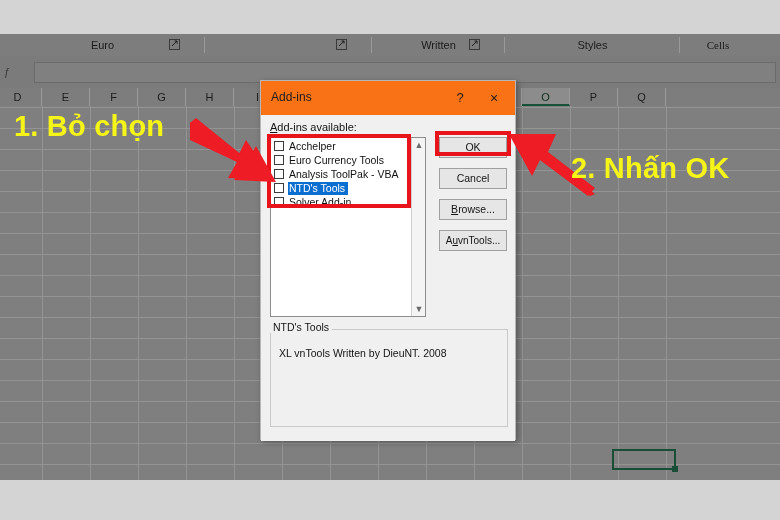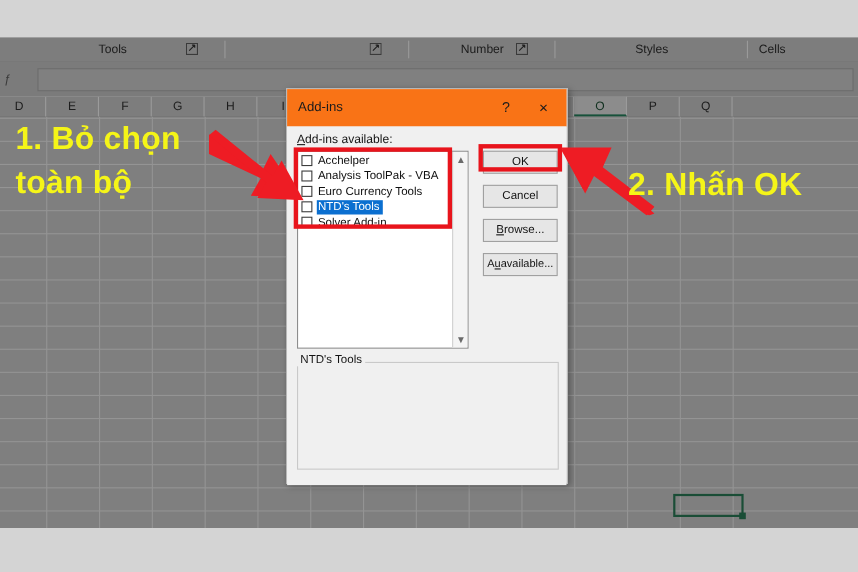--- a/index.html
+++ b/index.html
@@ -374,46 +374,46 @@
   }
 </style>
 </head>
 <body>
 
 <div id="excel-root">
 
   <div class="top-strip"></div>
 
   <div class="ribbon-groups">
-      <div class="ribbon-group" style="left: 0px; width: 205px;">Tools</div>
+      <div class="ribbon-group" style="left: 0px; width: 205px;">Euro</div>
       <div class="launcher" style="left: 169px;">
         <svg width="11" height="11" viewBox="0 0 11 11">
           <rect x="0.5" y="0.5" width="10" height="10" fill="none" stroke="#3a3a3a" stroke-width="1"></rect>
           <path d="M3 7 L8 2 M8 2 L5.5 2 M8 2 L8 4.5" stroke="#1f1f1f" stroke-width="1" fill="none"></path>
         </svg>
       </div>
       <div class="ribbon-sep" style="left: 204px;"></div>
       <div class="launcher" style="left: 336px;">
         <svg width="11" height="11" viewBox="0 0 11 11">
           <rect x="0.5" y="0.5" width="10" height="10" fill="none" stroke="#3a3a3a" stroke-width="1"></rect>
           <path d="M3 7 L8 2 M8 2 L5.5 2 M8 2 L8 4.5" stroke="#1f1f1f" stroke-width="1" fill="none"></path>
         </svg>
       </div>
       <div class="ribbon-sep" style="left: 371px;"></div>
-      <div class="ribbon-group" style="left: 372px; width: 133px;">Number</div>
+      <div class="ribbon-group" style="left: 372px; width: 133px;">Written</div>
       <div class="launcher" style="left: 469px;">
         <svg width="11" height="11" viewBox="0 0 11 11">
           <rect x="0.5" y="0.5" width="10" height="10" fill="none" stroke="#3a3a3a" stroke-width="1"></rect>
           <path d="M3 7 L8 2 M8 2 L5.5 2 M8 2 L8 4.5" stroke="#1f1f1f" stroke-width="1" fill="none"></path>
         </svg>
       </div>
       <div class="ribbon-sep" style="left: 504px;"></div>
       <div class="ribbon-group" style="left: 505px; width: 175px;">Styles</div>
       <div class="ribbon-sep" style="left: 679px;"></div>
-      <div class="ribbon-group" style="left: 652px; width: 100px;">Cells</div>
+      <div class="ribbon-group" style="left: 668px; width: 100px; font-family: Liberation Serif, serif;">Cells</div>
     </div>
 
   <div class="formula-band"></div>
   <div class="namebox-icon">ƒ</div>
   <div class="formula-input"></div>
 
   <div class="col-headers">
       <div class="col-head" style="left: -6px; width: 48px;">D</div>
       <div class="col-head" style="left: 42px; width: 48px;">E</div>
       <div class="col-head" style="left: 90px; width: 48px;">F</div>
@@ -484,62 +484,62 @@
     <div class="dlg-label"><u>A</u><span>dd-ins available:</span></div>
 
     <div class="listbox">
       <div class="list-items" id="list-items">
           <div class="list-row">
             <div class="chk"></div>
             <span class="row-label">Acchelper</span>
           </div>
           <div class="list-row">
             <div class="chk"></div>
-            <span class="row-label">Analysis ToolPak - VBA</span>
+            <span class="row-label">Euro Currency Tools</span>
           </div>
           <div class="list-row">
             <div class="chk"></div>
-            <span class="row-label">Euro Currency Tools</span>
+            <span class="row-label">Analysis ToolPak - VBA</span>
           </div>
           <div class="list-row selected">
             <div class="chk"></div>
             <span class="row-label">NTD's Tools</span>
           </div>
           <div class="list-row">
             <div class="chk"></div>
             <span class="row-label">Solver Add-in</span>
           </div>
         </div>
       <div class="lb-scroll">
         <div class="lb-arrow up">▲</div>
         <div class="lb-arrow down">▼</div>
       </div>
     </div>
 
     <div class="btn btn-ok">OK</div>
     <div class="btn btn-cancel">Cancel</div>
     <div class="btn btn-browse"><u>B</u><span>rowse...</span></div>
-    <div class="btn btn-automation"><span>A</span><u>u</u><span>available...</span></div>
+    <div class="btn btn-automation"><span>A</span><u>u</u><span>vnTools...</span></div>
 
     <div class="desc-box"></div>
     <div class="desc-title">NTD's Tools</div>
+    <div class="desc-text">XL vnTools Written by DieuNT. 2008</div>
 
   </div>
 </div>
 
 <div class="hl-box" id="hl-list"></div>
 <div class="hl-box" id="hl-ok"></div>
 
 <svg class="arrow" id="arrow-left" viewBox="0 0 95 70">
   <polygon points="0,4 46,42 56,22 83,62 38,60 47,44 0,22" fill="#ee1c24"></polygon>
   <polygon points="0,5 52,48 44,62 86,64 66,28 58,42 6,0" fill="#ee1c24"></polygon>
 </svg>
 
 <svg class="arrow" id="arrow-right" viewBox="0 0 95 68">
   <polygon points="95,66 43,24 52,10 10,8 30,44 38,30 90,68" fill="#ee1c24"></polygon>
   <polygon points="10,6 56,6 48,24 95,60 88,68 40,32 32,48" fill="#ee1c24"></polygon>
 </svg>
 
 <div class="annot" id="annot-1">
   <div>1. Bỏ chọn</div>
-  <div>toàn bộ</div>
 </div>
 <div class="annot" id="annot-2">2. Nhấn OK</div>
 
 </body></html>

